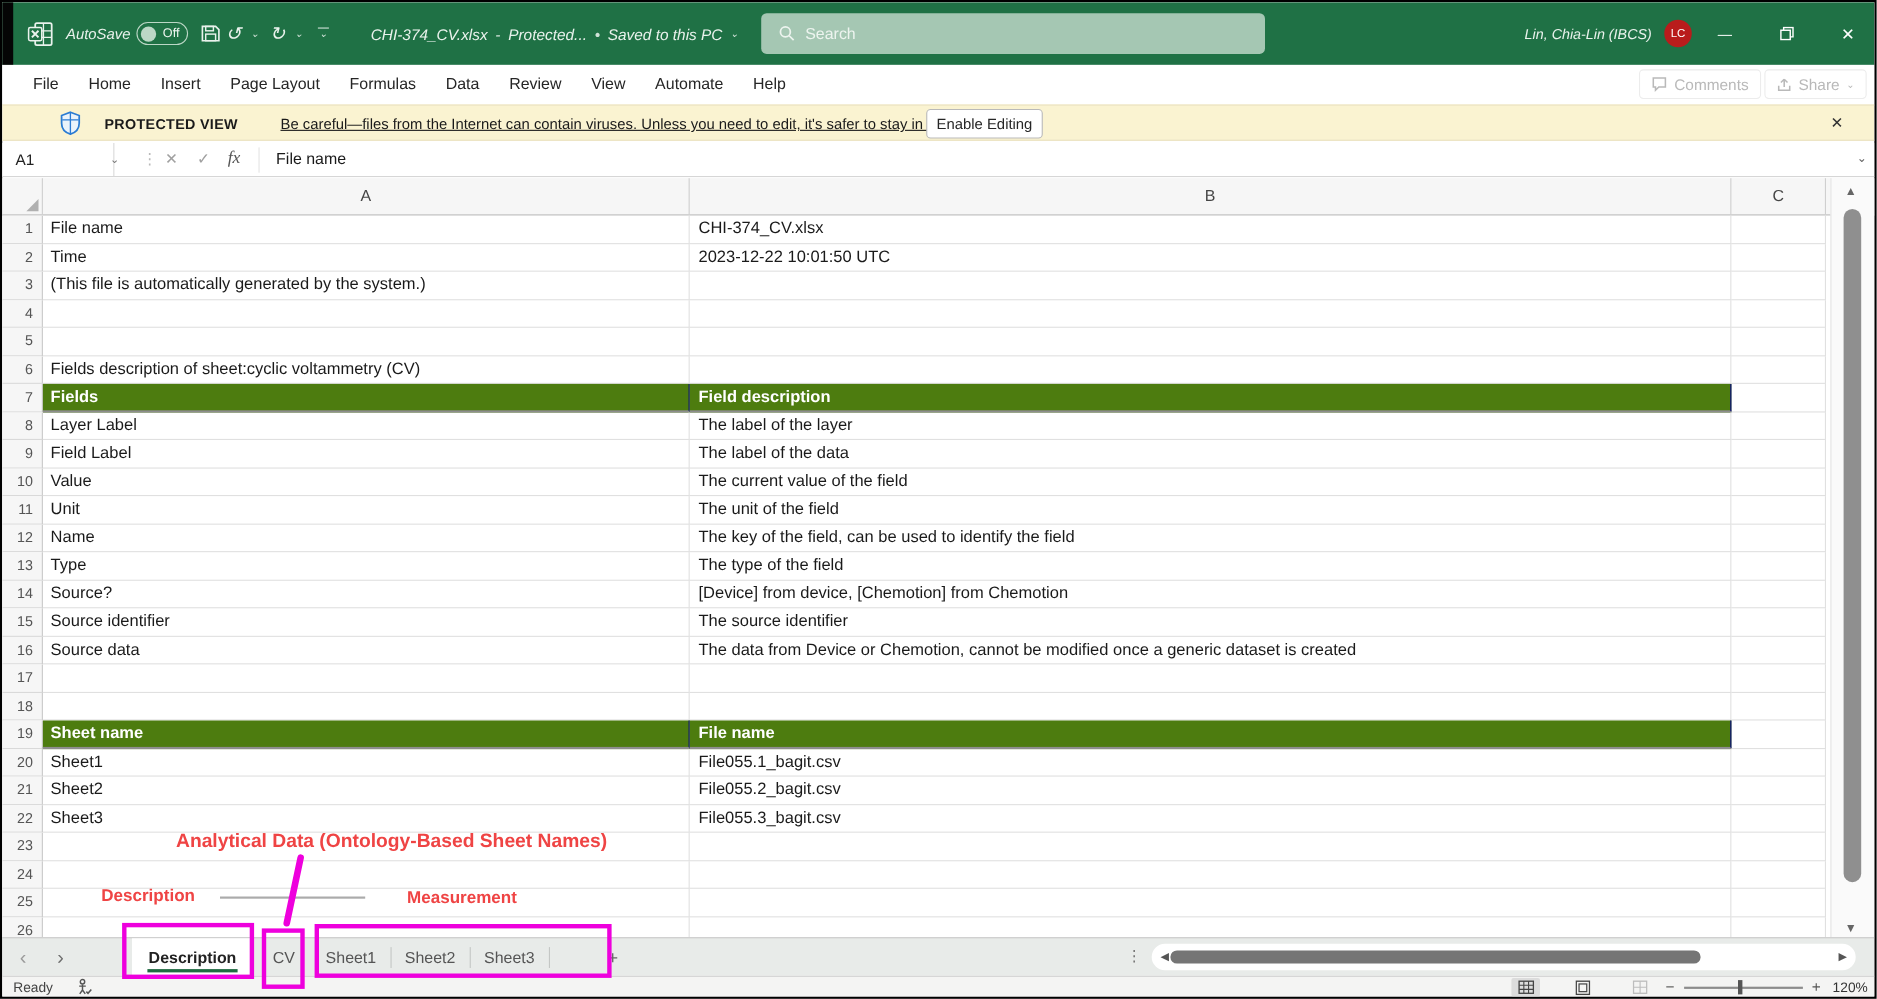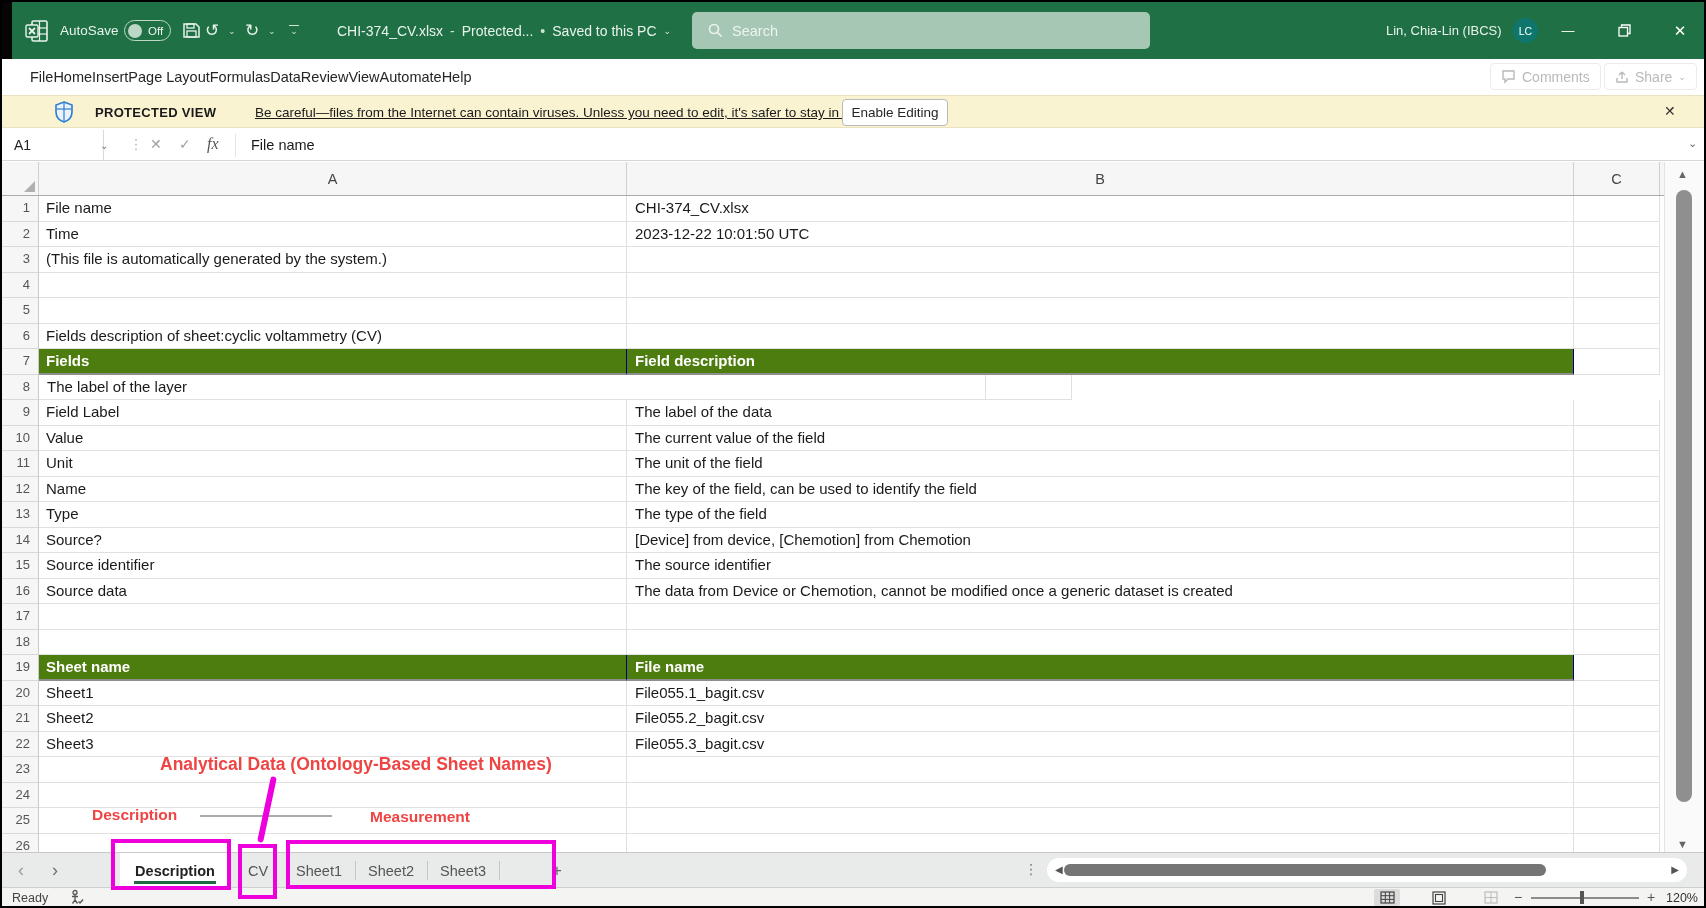--- a/index.html
+++ b/index.html
@@ -6,36 +6,36 @@
   html,body { width:1706px; height:908px; }
   body {
     position:relative; overflow:hidden; background:#fff;
     border:2px solid #000;
     font-family:"Liberation Sans", sans-serif;
     color:#1a1a1a;
   }
   
   .titlebar { position:absolute; left:0; top:0; width:100%; height:57px; background:#1f7145; }
   .titlebar .edge { position:absolute; left:0; top:0; width:10px; height:57px; background:#050505; }
-  .tb-item { position:absolute; top:0; height:57px; display:flex; align-items:center; color:#e9f2ec; }
+  .tb-item { position:absolute; top:0; height:57px; display:flex; align-items:center; color:#e9f2ec;font-style:italic; }
   .excel-icon { left:22px; }
   .autosave-label { left:58px; font-size:13.5px; }
   .autosave-toggle { left:122px; width:47px; height:21px; border:1.5px solid #bcd7c6; border-radius:11px; top:18px; position:absolute; display:flex; align-items:center; }
   .autosave-knob { width:14px; height:14px; border-radius:50%; background:#bcd7c6; margin-left:3px; }
   .autosave-state { font-size:11.5px; color:#eef5f0; margin-left:6px; }
   .tb-glyph { font-size:17px; color:#e9f2ec; }
   .tb-chev { font-size:9px; color:#cfe2d7; }
   .doc-title-group { left:335px; font-size:14px; gap:7px; white-space:nowrap; }
   .search-box { position:absolute; left:690px; top:10px; width:458px; height:37px; background:#a5c7b3; border-radius:5px; display:flex; align-items:center; padding-left:16px; gap:9px; }
   .search-box span { color:#edf4ef; font-size:14.5px; }
   .user-name { left:1384px; font-size:13px; color:#e9f2ec; }
-  .avatar { position:absolute; left:1511px; top:16px; width:25px; height:25px; border-radius:50%; background:#0f766e; color:#fff; font-size:10.5px; display:flex; align-items:center; justify-content:center; }
+  .avatar { position:absolute; left:1511px; top:16px; width:25px; height:25px; border-radius:50%; background:#b91c1c; color:#fff; font-size:10.5px; display:flex; align-items:center; justify-content:center; }
   .win-btn { position:absolute; top:0; width:44px; height:57px; display:flex; align-items:center; justify-content:center; color:#fff; font-size:15px; }
   
-  .menubar { position:absolute; left:0; top:57px; width:100%; height:36px; background:#fff; display:flex; align-items:center; padding-left:28px; }
+  .menubar { position:absolute; left:0; top:57px; width:100%; height:36px; background:#fff; display:flex; align-items:center; padding-left:28px; gap:27px; }
   .menu-item { font-size:14.5px; color:#262626; white-space:nowrap; }
   .mb-right { position:absolute; top:61px; height:27px; display:flex; align-items:center; gap:6px; color:#b9b9b9; font-size:14px; border:1px solid #ececec; border-radius:4px; padding:0 10px; }
   
   .banner { position:absolute; left:0; top:93px; width:100%; height:33px; background:#faf3d1; border-top:1px solid #e9e2c0; border-bottom:1px solid #e9e2c0; }
   .banner-label { position:absolute; left:93px; top:9px; font-size:13px; font-weight:bold; letter-spacing:.3px; }
   .banner-msg { position:absolute; left:253px; top:9px; font-size:13.5px; text-decoration:underline; white-space:nowrap; }
   .banner-btn { position:absolute; left:840px; top:3px; width:106px; height:27px; background:#fff; border:1px solid #b9b9b9; border-radius:4px; font-size:13.5px; color:#262626; display:flex; align-items:center; justify-content:center; }
   .banner-close { position:absolute; left:1662px; top:7px; font-size:14px; color:#333; }
   .shield { position:absolute; left:52px; top:5px; }
   
@@ -273,20 +273,21 @@
       <div class="cell colC"></div>
     </div>
     <div class="grid-row navy">
       <div class="cell gutter">7</div>
       <div class="cell colA">Fields</div>
       <div class="cell colB">Field description</div>
       <div class="cell colC"></div>
     </div>
     <div class="grid-row">
       <div class="cell gutter">8</div>
+      <div class="cell colA">Layer Label</div>
       <div class="cell colB">The label of the layer</div>
       <div class="cell colC"></div>
     </div>
     <div class="grid-row">
       <div class="cell gutter">9</div>
       <div class="cell colA">Field Label</div>
       <div class="cell colB">The label of the data</div>
       <div class="cell colC"></div>
     </div>
     <div class="grid-row">

